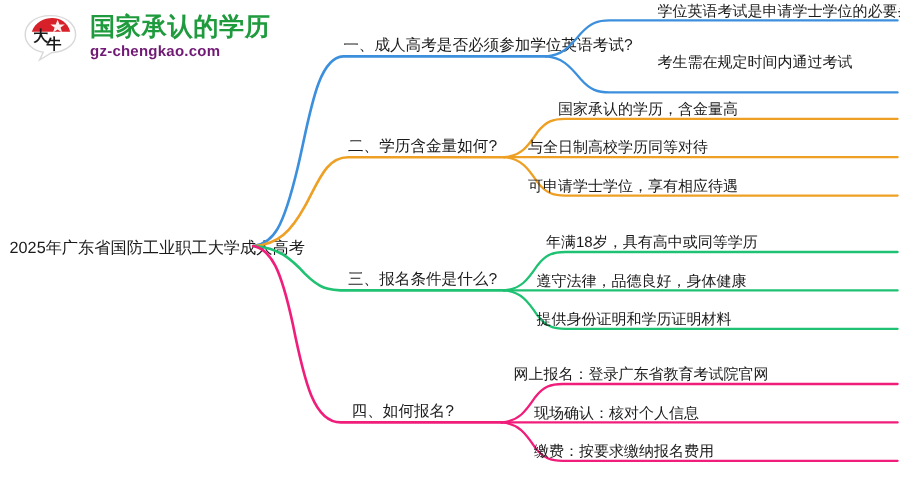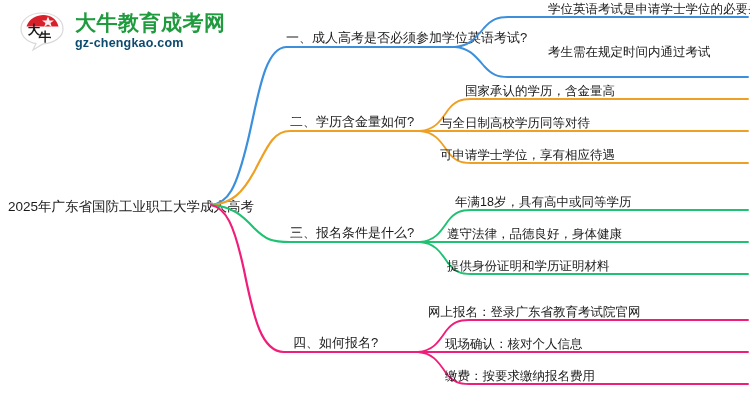--- a/index.html
+++ b/index.html
@@ -40,21 +40,21 @@
     font-size: 21px;
     font-weight: bold;
     color: #1f9b3e;
     letter-spacing: 0.5px;
     white-space: nowrap;
   }
   #logo-sub {
     margin-top: 4px;
     font-size: 12.5px;
     font-weight: bold;
-    color: #0c4a6e;
+    color: #701a75;
     letter-spacing: 0.2px;
     white-space: nowrap;
   }
 
   
   #mindmap {
     position: absolute;
     left: 0;
     top: 0;
     width: 750px;
@@ -81,21 +81,21 @@
 
       <path d="M8.5 16.5 C11 8.5 19 5 25.5 5 C32 5 38.5 8.5 40.5 16.5 Z" fill="#d8202a"></path>
       <path d="M30 6.5 L31.6 10.5 L36 10.5 L32.5 13 L33.8 17 L30 14.6 L26.2 17 L27.5 13 L24 10.5 L28.4 10.5 Z" fill="#ffffff" opacity="0.92"></path>
 
       <text x="16" y="24" font-family="'Liberation Sans', sans-serif" font-size="12.5" font-weight="bold" fill="#1a1a1a" text-anchor="middle">大</text>
 
       <text x="27" y="31" font-family="'Liberation Sans', sans-serif" font-size="12.5" font-weight="bold" fill="#1a1a1a" text-anchor="middle">牛</text>
     </svg>
   </div>
   <div id="logo-text">
-    <div id="logo-title">大牛教育成考网</div>
+    <div id="logo-title">国家承认的学历</div>
     <div id="logo-sub">gz-chengkao.com</div>
   </div>
 </div>
 
 <svg id="mindmap" viewBox="0 0 750 410" xmlns="http://www.w3.org/2000/svg">
 
   <g>
     <text class="node-text root-text" x="8" y="211">2025年广东省国防工业职工大学成人高考</text>
   </g>
 

